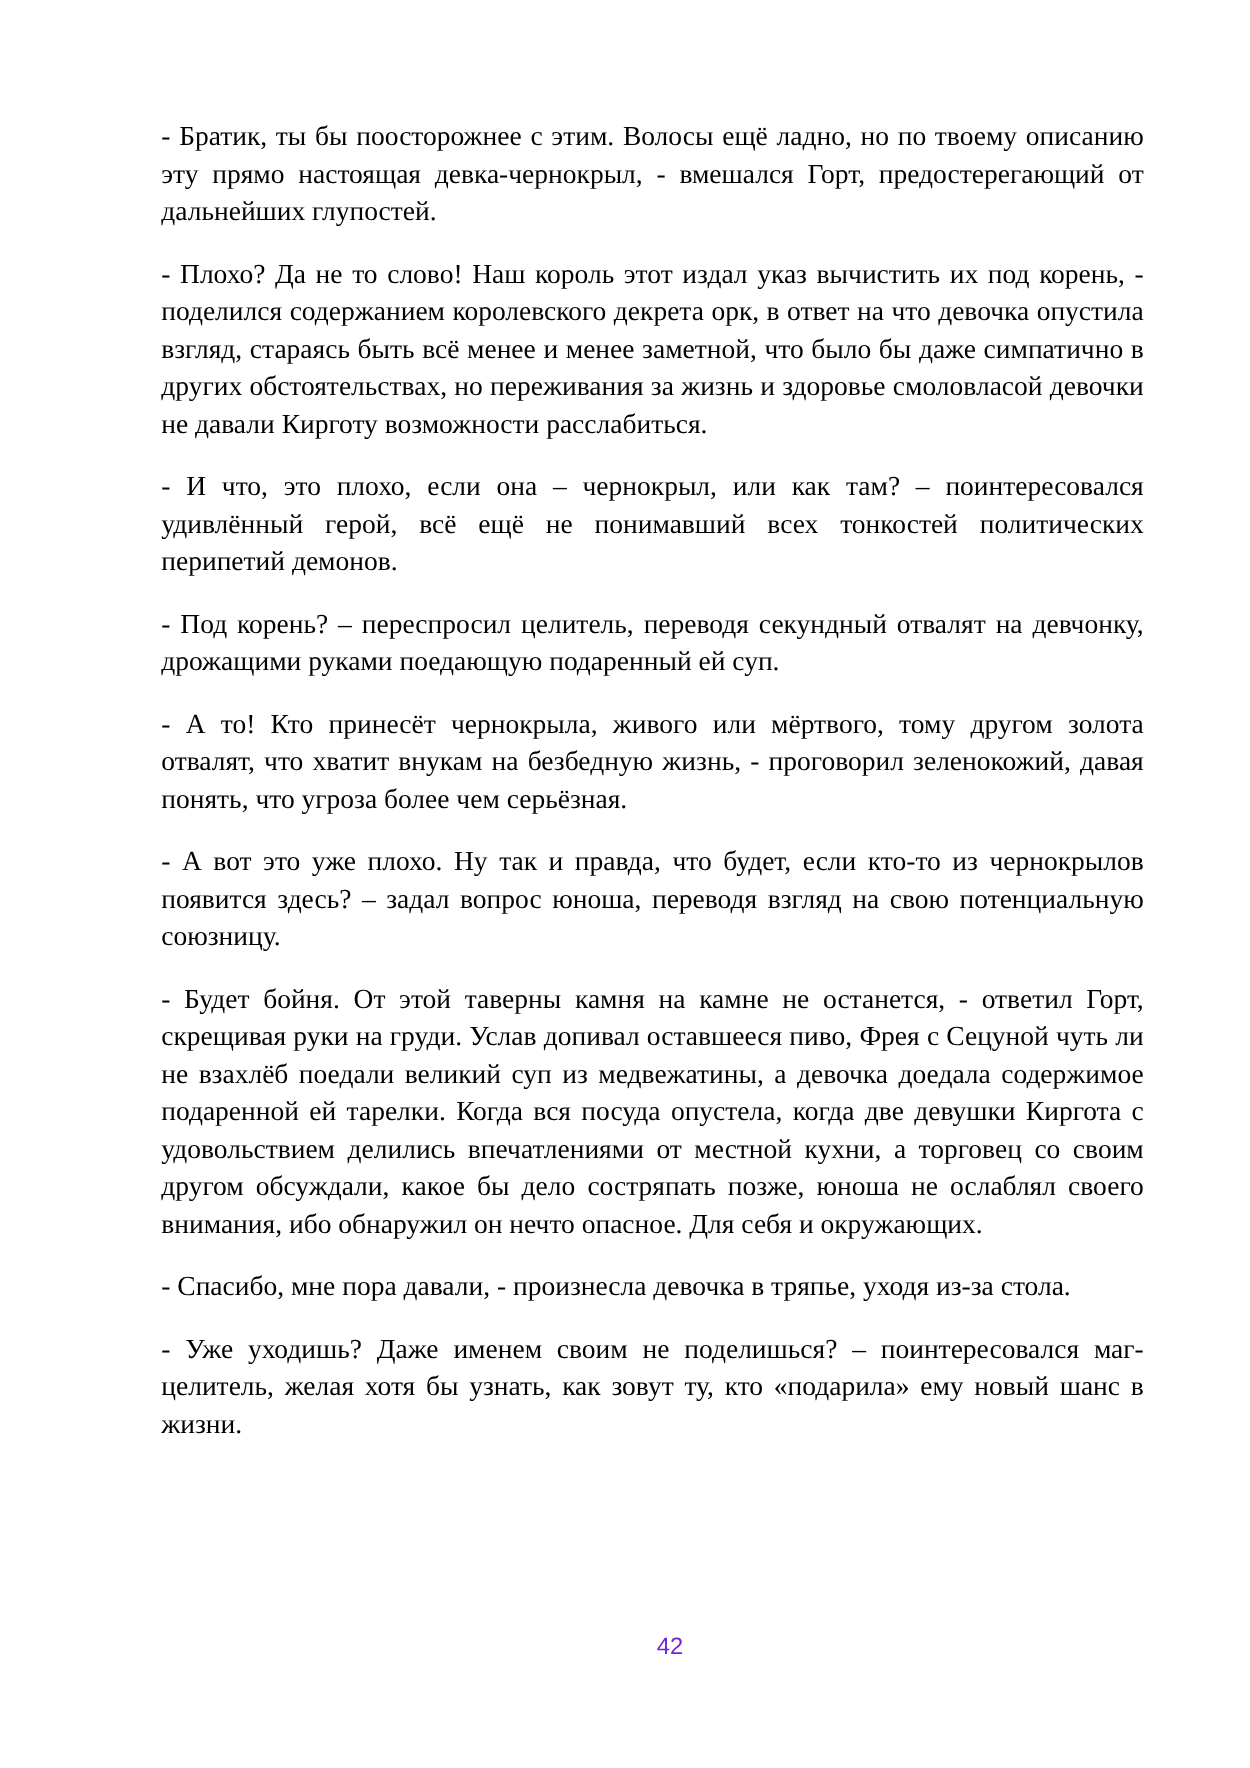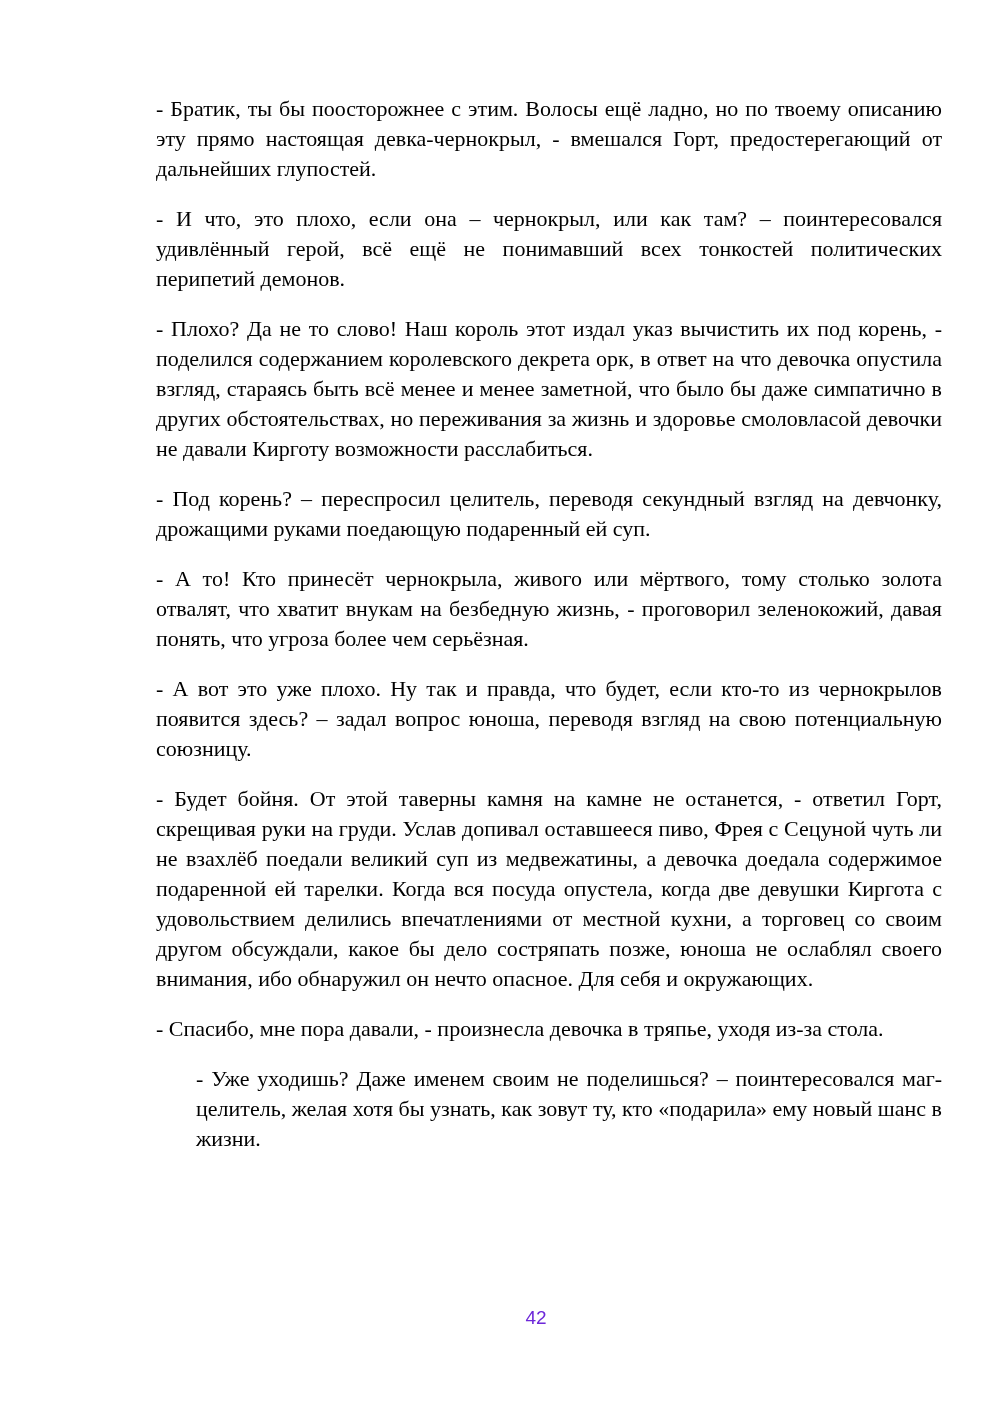--- a/index.html
+++ b/index.html
@@ -9,59 +9,58 @@
   }
   .page {
     position: relative;
     width: 1000px;
     height: 1414px;
     background: #ffffff;
     overflow: hidden;
   }
   .content {
     position: absolute;
-    left: 156px;
+    left: 129px;
     top: 94px;
     width: 786px;
   }
   .para {
     font-family: "Liberation Serif", serif;
     font-size: 22px;
     line-height: 30px;
     font-weight: 400;
     color: #000000;
     text-align: justify;
     margin: 0 0 20px 0;
     padding: 0;
   }
   .para:last-child {
     margin-bottom: 0;
-    margin-left: 40px;
   }
   .footer {
     position: absolute;
     left: 143px;
     top: 1306px;
     width: 786px;
     text-align: center;
     font-family: "Liberation Sans", sans-serif;
     font-size: 19px;
     line-height: 24px;
     color: #6d28d9;
   }
 </style>
 </head>
 <body>
 
 <div class="page">
   <div class="content">
     <p class="para">- Братик, ты бы поосторожнее с этим. Волосы ещё ладно, но по твоему описанию эту прямо настоящая девка-чернокрыл, - вмешался Горт, предостерегающий от дальнейших глупостей.</p>
+    <p class="para">- Плохо? Да не то слово! Наш король этот издал указ вычистить их под корень, - поделился содержанием королевского декрета орк, в ответ на что девочка опустила взгляд, стараясь быть всё менее и менее заметной, что было бы даже симпатично в других обстоятельствах, но переживания за жизнь и здоровье смоловласой девочки не давали Кирготу возможности расслабиться.</p>
     <p class="para">- И что, это плохо, если она – чернокрыл, или как там? – поинтересовался удивлённый герой, всё ещё не понимавший всех тонкостей политических перипетий демонов.</p>
-    <p class="para">- Плохо? Да не то слово! Наш король этот издал указ вычистить их под корень, - поделился содержанием королевского декрета орк, в ответ на что девочка опустила взгляд, стараясь быть всё менее и менее заметной, что было бы даже симпатично в других обстоятельствах, но переживания за жизнь и здоровье смоловласой девочки не давали Кирготу возможности расслабиться.</p>
-    <p class="para">- Под корень? – переспросил целитель, переводя секундный взгляд на девчонку, дрожащими руками поедающую подаренный ей суп.</p>
-    <p class="para">- А то! Кто принесёт чернокрыла, живого или мёртвого, тому столько золота отвалят, что хватит внукам на безбедную жизнь, - проговорил зеленокожий, давая понять, что угроза более чем серьёзная.</p>
+    <p class="para">- Под корень? – переспросил целитель, переводя секундный отвалят на девчонку, дрожащими руками поедающую подаренный ей суп.</p>
+    <p class="para">- А то! Кто принесёт чернокрыла, живого или мёртвого, тому другом золота отвалят, что хватит внукам на безбедную жизнь, - проговорил зеленокожий, давая понять, что угроза более чем серьёзная.</p>
     <p class="para">- А вот это уже плохо. Ну так и правда, что будет, если кто-то из чернокрылов появится здесь? – задал вопрос юноша, переводя взгляд на свою потенциальную союзницу.</p>
     <p class="para">- Будет бойня. От этой таверны камня на камне не останется, - ответил Горт, скрещивая руки на груди. Услав допивал оставшееся пиво, Фрея с Сецуной чуть ли не взахлёб поедали великий суп из медвежатины, а девочка доедала содержимое подаренной ей тарелки. Когда вся посуда опустела, когда две девушки Киргота с удовольствием делились впечатлениями от местной кухни, а торговец со своим другом обсуждали, какое бы дело состряпать позже, юноша не ослаблял своего внимания, ибо обнаружил он нечто опасное. Для себя и окружающих.</p>
     <p class="para">- Спасибо, мне пора давали, - произнесла девочка в тряпье, уходя из-за стола.</p>
     <p class="para">- Уже уходишь? Даже именем своим не поделишься? – поинтересовался маг-целитель, желая хотя бы узнать, как зовут ту, кто «подарила» ему новый шанс в жизни.</p>
   </div>
   <div class="footer">42</div>
 </div>
 
 </body></html>

